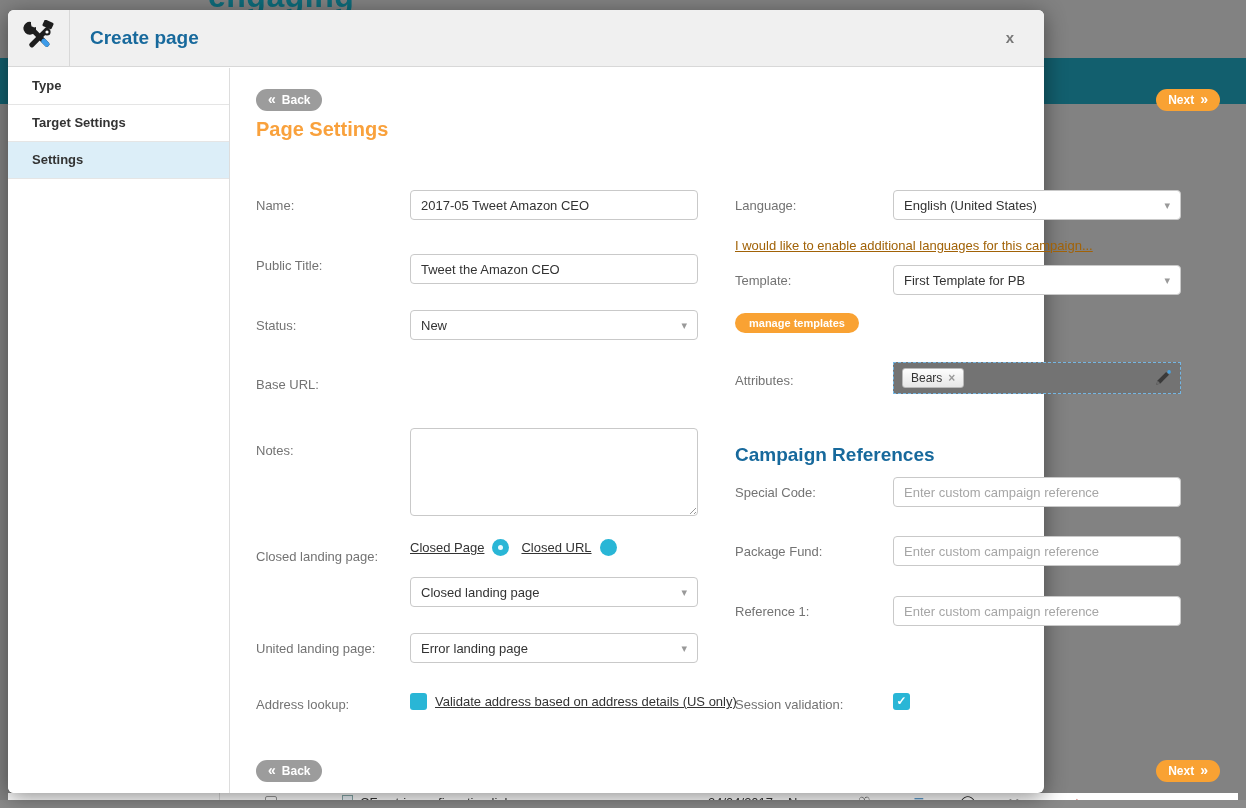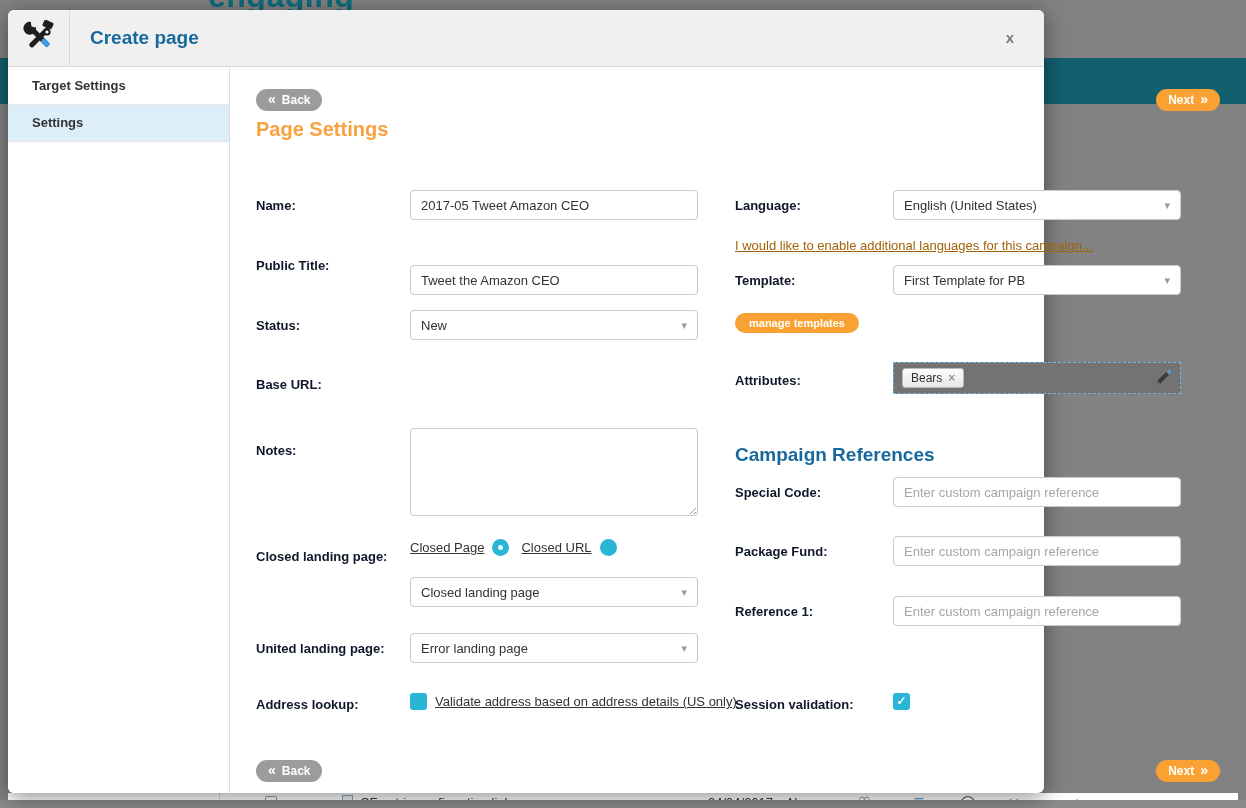--- a/index.html
+++ b/index.html
@@ -46,21 +46,21 @@
 
   .btn { position:absolute; display:inline-flex; align-items:center; gap:6px; color:#fff;
          font-weight:bold; font-size:12px; padding:0 12px; height:22px; border-radius:12px;
          border:none; cursor:pointer; font-family:inherit; }
   .btn .chev { font-size:14px; line-height:1; position:relative; top:-1px; }
   .btn-gray { background:#9c9c9c; }
   .btn-orange { background:#f9a233; }
 
   .page-heading { position:absolute; left:25px; top:50px; font-size:20px; font-weight:bold; color:#f9a13c; }
 
-  .f-label { position:absolute; font-size:13px; font-weight:bold; color:#0f172a; white-space:nowrap; }
+  .f-label { position:absolute; font-size:13px; font-weight:normal; color:#737373; white-space:nowrap; }
   .f-text  { font-size:13px; color:#333;text-decoration:underline; }
 
   .t-input { position:absolute; width:288px; height:30px; border:1px solid #c9c9c9; border-radius:4px;
              padding:0 10px; font-size:13px; color:#333; font-family:inherit; background:#fff; }
   .t-input::placeholder { color:#a6a6a6; }
 
   .sel { position:absolute; width:288px; height:30px; border:1px solid #c9c9c9; border-radius:4px;
          background:#fff; font-size:13px; color:#333; display:flex; align-items:center;
          padding:0 26px 0 10px; cursor:pointer; }
   .sel .arrow { position:absolute; right:10px; color:#999; font-size:11px; }
@@ -136,20 +136,23 @@
         </span>
       </div>
       <div class="m-title">Create page</div>
       <div class="m-close">x</div>
     </div>
 
     <div class="m-body">
 
       <div class="sidebar">
         <div class="side-item">
+          <span>Type</span>
+        </div>
+        <div class="side-item">
           <span>Target Settings</span>
         </div>
         <div class="side-item active">
           <span>Settings</span>
         </div>
       </div>
 
       <div class="content">
 
         <button class="btn btn-gray" style="left:25px;top:21px">
@@ -160,21 +163,21 @@
           <span>Next</span>
           <span class="chev">»</span>
         </button>
 
         <div class="page-heading">Page Settings</div>
 
         <div class="f-label" style="left:25px;top:130px">Name:</div>
         <input class="t-input" style="left: 179px; top: 122px;" value="2017-05 Tweet Amazon CEO">
 
         <div class="f-label" style="left:25px;top:190px">Public Title:</div>
-        <input class="t-input" style="left: 179px; top: 197px;" value="Tweet the Amazon CEO">
+        <input class="t-input" style="left: 179px; top: 186px;" value="Tweet the Amazon CEO">
 
         <div class="f-label" style="left:25px;top:250px">Status:</div>
         <div class="sel" style="left:179px;top:242px">
           <span>New</span>
           <span class="arrow">▾</span>
         </div>
 
         <div class="f-label" style="left:25px;top:309px">Base URL:</div>
 
         <div class="f-label" style="left:25px;top:375px">Notes:</div>

